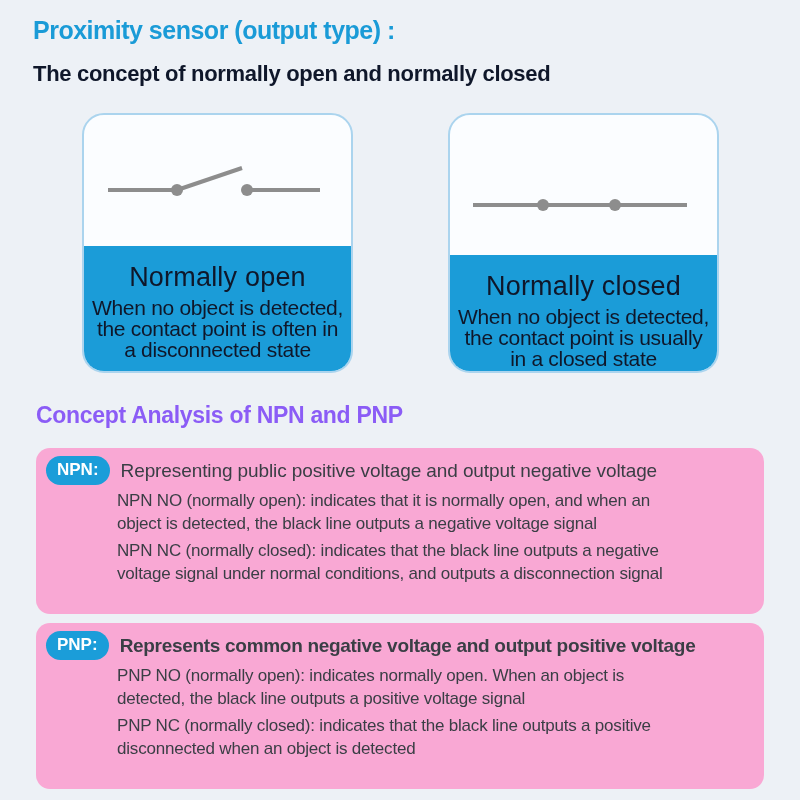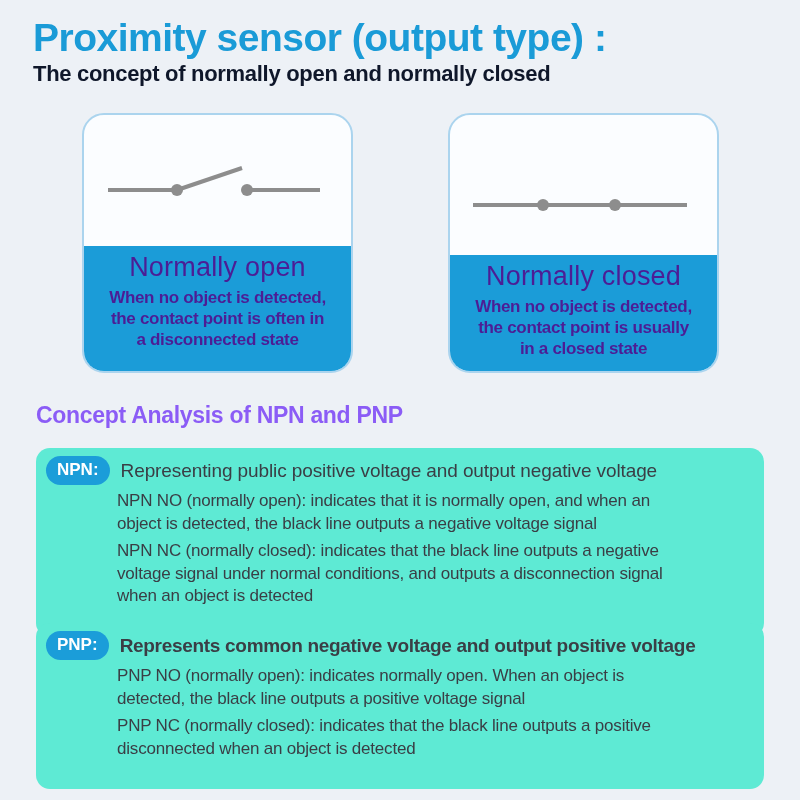--- a/index.html
+++ b/index.html
@@ -8,21 +8,21 @@
     position: relative;
     background: #edf1f6;
     font-family: "Liberation Sans", sans-serif;
     color: #26282c;
     overflow: hidden;
   }
 
   
   .page-title {
     position: absolute; left: 33px; top: 16px;
-    font-size: 39px; font-weight: bold; letter-spacing: -0.5px;
+    font-size: 25px; font-weight: bold; letter-spacing: -0.5px;
     color: #1a9bd7;
   }
   .page-subtitle {
     position: absolute; left: 33px; top: 61px;
     font-size: 22px; font-weight: bold; letter-spacing: -0.3px;
     color: #0f172a;
   }
 
   
   .card {
@@ -34,45 +34,45 @@
     overflow: hidden;
     display: flex; flex-direction: column;
   }
   .card.open   { left: 82px; }
   .card.closed { left: 448px; gap: 9px; }
   .card-diagram { height: 131px; position: relative; }
   .card-diagram svg { position: absolute; left: 0; top: 0; }
   .card-blue {
     flex: 1;
     background: #1b9cd8;
-    color: #4c1d95;
+    color: #0f172a;
     text-align: center;
-    padding-top: 4px;
+    padding-top: 14px;
   }
   .card-title {
     font-size: 27px; font-weight: normal; letter-spacing: 0.2px;
     line-height: 34px;
   }
   .card-desc {
     margin-top: 3px;
-    font-size: 17px; font-weight: bold; letter-spacing: -0.3px;
+    font-size: 21px; font-weight: normal; letter-spacing: -0.3px;
     line-height: 21px;
   }
   .card-desc .line { display: block; }
 
   
   .analysis-heading {
     position: absolute; left: 36px; top: 402px;
     font-size: 23px; font-weight: bold; letter-spacing: -0.3px;
     color: #8b5cf6;
   }
   .info-box {
     position: absolute; left: 36px;
     width: 728px;
-    background: #5eead4;
+    background: #f9a8d4;
     border-radius: 14px;
     padding: 8px 16px 29px 10px;
   }
   .info-box.npn { top: 448px; }
   .info-box.pnp { top: 623px; }
   .box-head { display: flex; align-items: center; gap: 11px; }
   .badge {
     background: #1b9dd9; color: #ffffff;
     font-size: 17px; font-weight: bold;
     padding: 3px 11px 4px 11px;
@@ -142,21 +142,20 @@
     <span class="badge">NPN:</span>
     <span class="summary">Representing public positive voltage and output negative voltage</span>
   </div>
   <p class="para">
     <span class="line">NPN NO (normally open): indicates that it is normally open, and when an</span>
     <span class="line">object is detected, the black line outputs a negative voltage signal</span>
   </p>
   <p class="para">
     <span class="line">NPN NC (normally closed): indicates that the black line outputs a negative</span>
     <span class="line">voltage signal under normal conditions, and outputs a disconnection signal</span>
-    <span class="line">when an object is detected</span>
   </p>
 </section>
 
 <section class="info-box pnp">
   <div class="box-head">
     <span class="badge">PNP:</span>
     <span class="summary strong">Represents common negative voltage and output positive voltage</span>
   </div>
   <p class="para">
     <span class="line">PNP NO (normally open): indicates normally open. When an object is</span>

